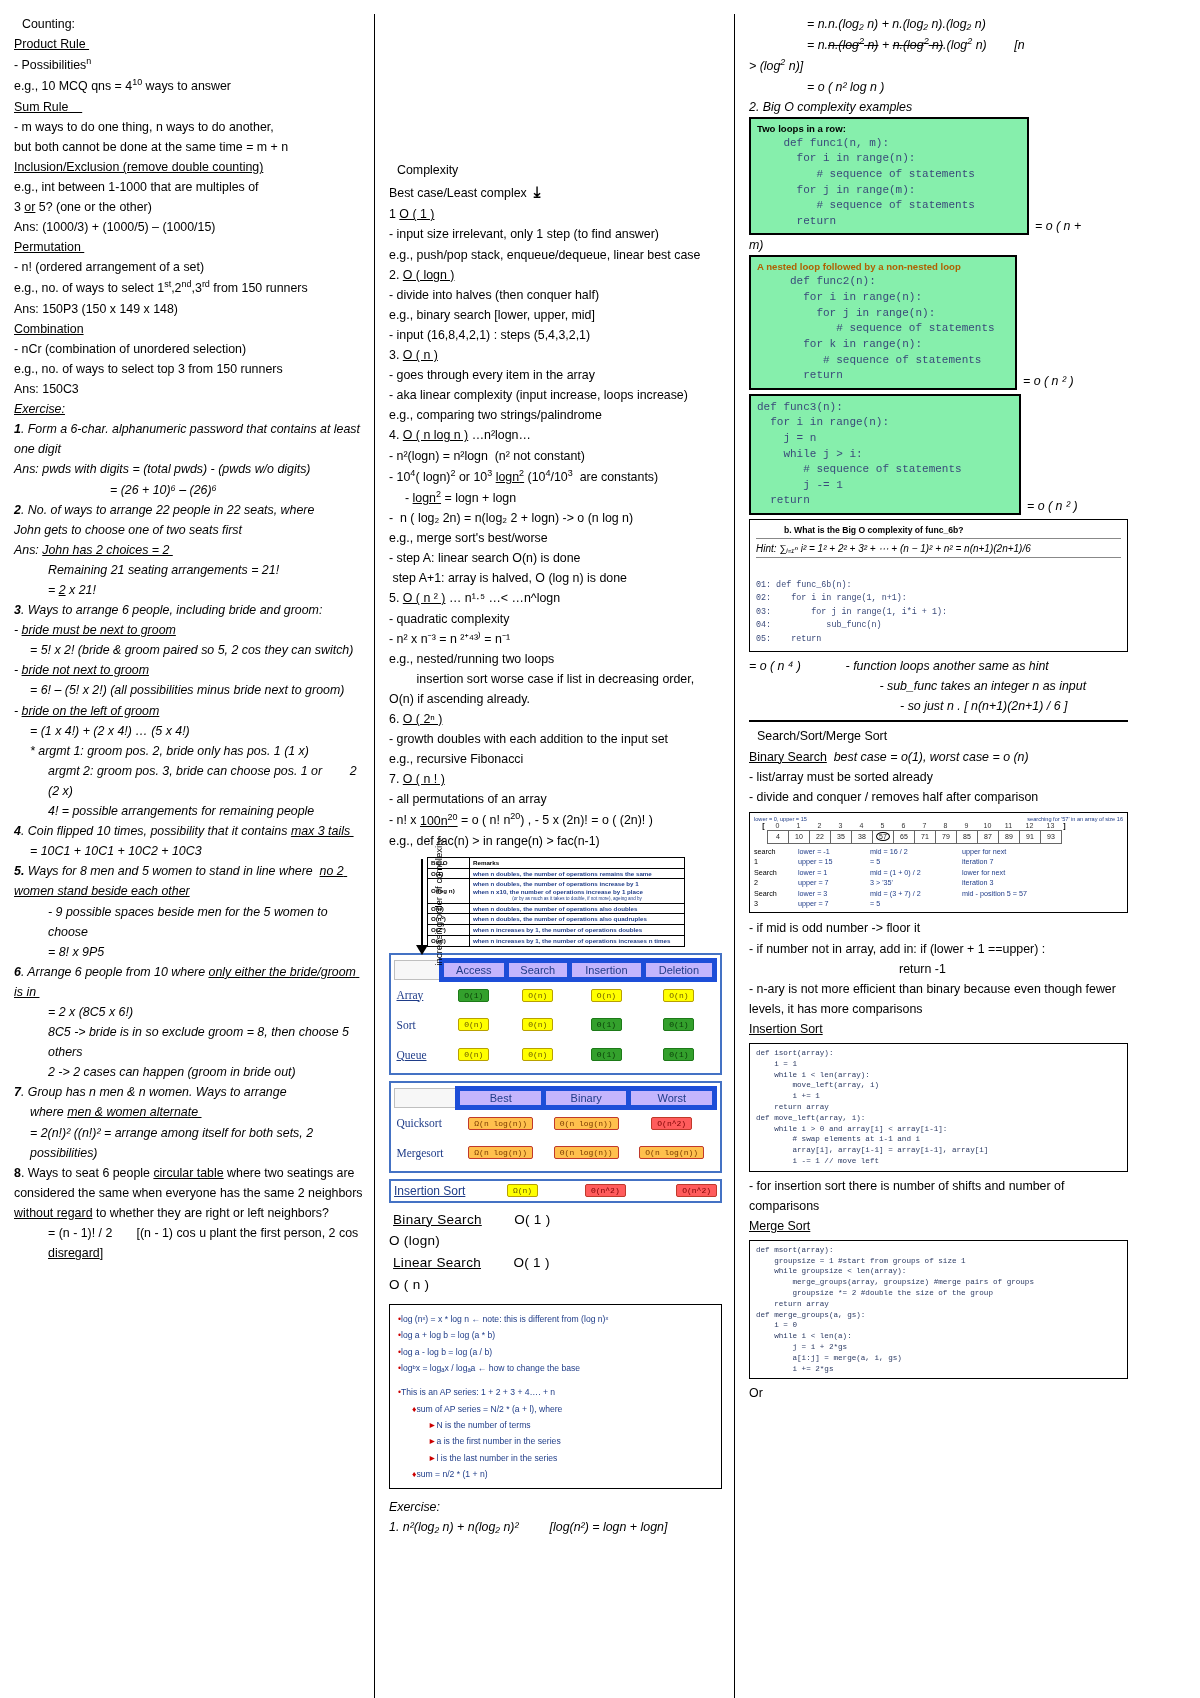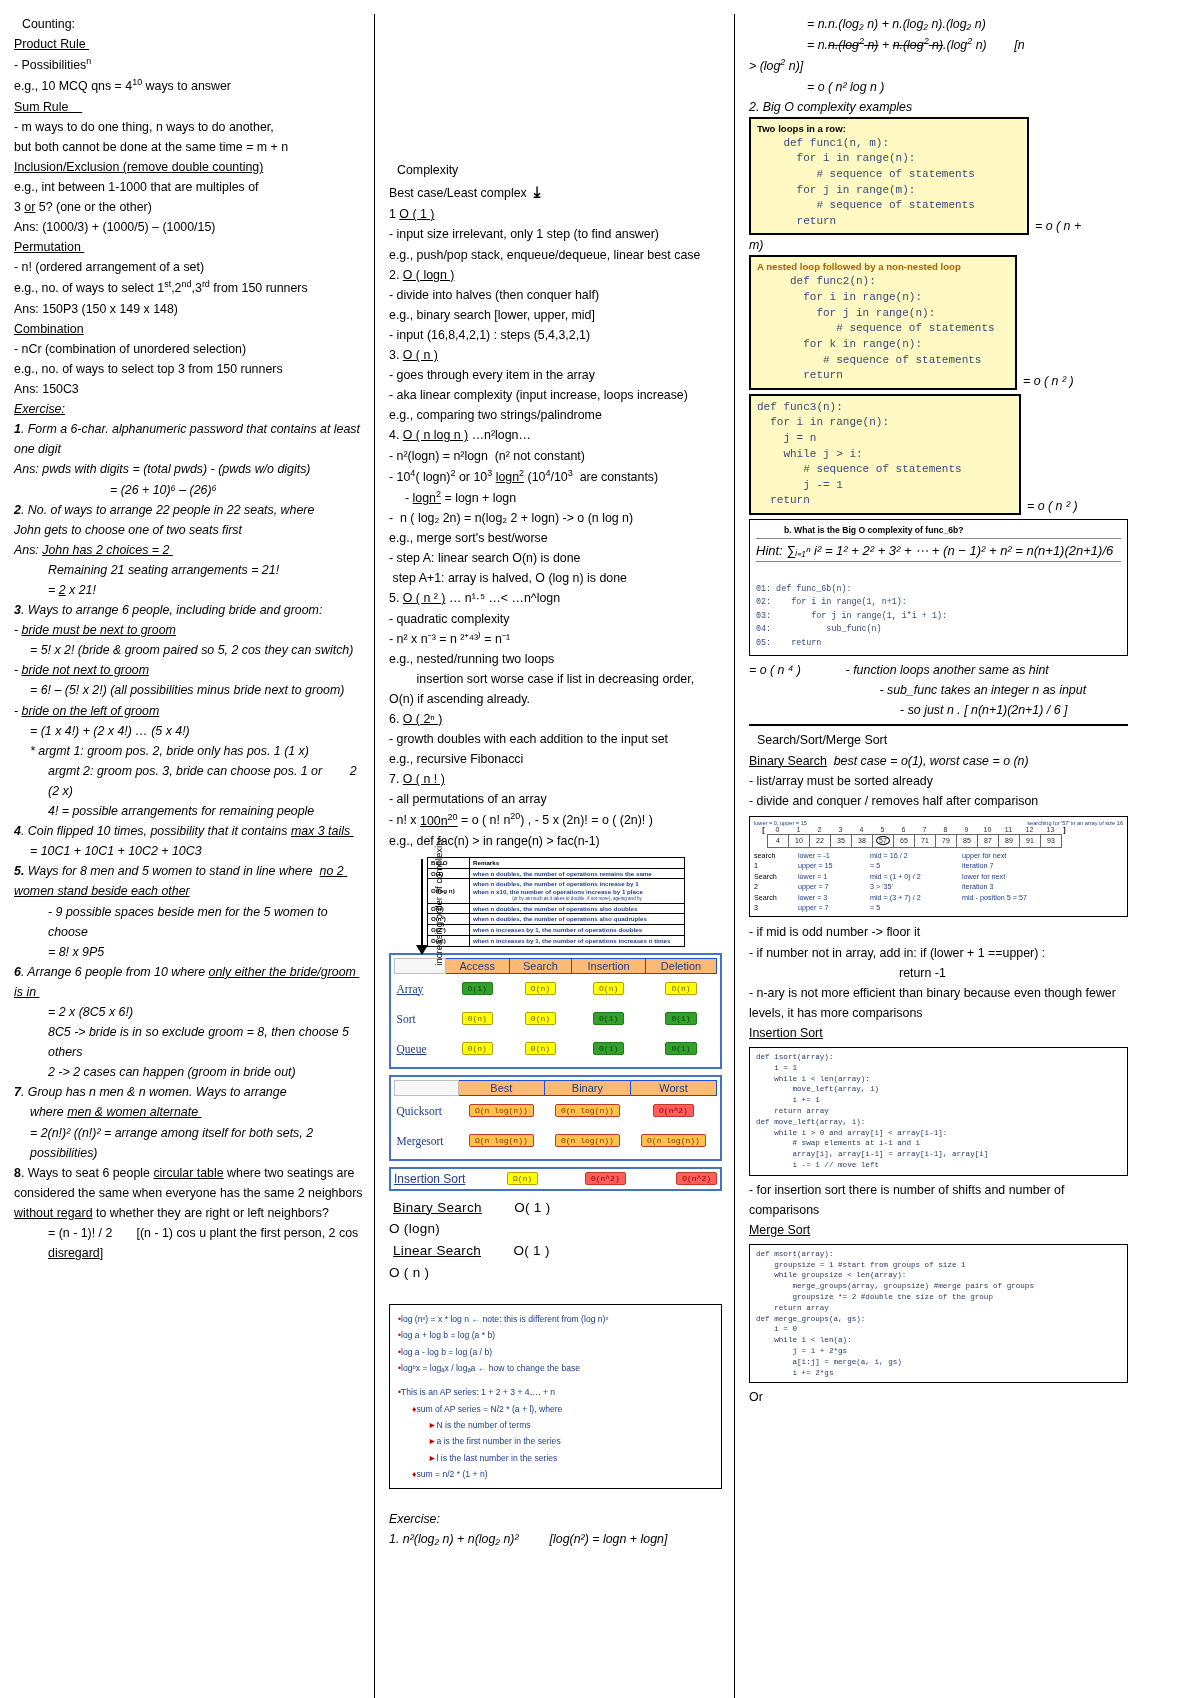--- a/index.html
+++ b/index.html
@@ -24,21 +24,21 @@
   .sml { font-size:9px; vertical-align:super; }
   .strike { text-decoration:line-through; }
   .ind1 { padding-left:16px; }
   .ind2 { padding-left:34px; }
   .ind3 { padding-left:58px; }
   .ind4 { padding-left:96px; }
   .ind5 { padding-left:150px; }
   .hr { border-top:2.5px solid #000; margin:4px 0 4px 0; }
 
   
-  .fig { border:2px solid #000; background:#fef9c3; padding:4px 6px; }
+  .fig { border:2px solid #000; background:#86efac; padding:4px 6px; }
   .code { font-family:"Liberation Mono", monospace; font-size:11px;
           line-height:1.42; color:#3a4a7a; white-space:pre; }
   .figtitle { font-size:9.6px; font-weight:bold; color:#b06000; margin-bottom:2px; }
   .figtitle.blk { color:#000; }
 
   .figrow { display:flex; align-items:flex-end; gap:6px; }
   .figrow .eq { font-style:italic; font-size:12.4px; white-space:nowrap; padding-bottom:2px; }
 
   
   .cxwrap { display:flex; align-items:stretch; margin:6px 0 4px 8px; }
@@ -59,21 +59,21 @@
   table.cx { border-collapse:collapse; border:1px solid #000; width:258px; }
   table.cx td { border:1px solid #000; font-size:6.2px; padding:1px 3px;
                 color:#1f3c88; font-weight:bold; line-height:1.25; vertical-align:middle; }
   table.cx td.k { width:42px; color:#000; }
   table.cx td.hd { color:#000; }
   table.cx td .fine { font-size:4.6px; font-weight:normal; display:block; text-align:center; }
 
   
   .bt { border:2px solid #4472c4; padding:3px; margin:6px 0; background:#fff; }
   table.ds { border-collapse:collapse; width:100%; font-size:10px; }
-  table.ds th { background:#fdba74; border:1px solid #1d4ed8; color:#1f3c88;
+  table.ds th { background:#c4b5fd; border:5px solid #1d4ed8; color:#1f3c88;
                 font-weight:normal; font-size:11px; padding:1px 3px; }
   table.ds th.blank { background:#f7f7f7; border:1px solid #bfbfbf; }
   table.ds td.rh { color:#1f3c88; font-size:11.5px; padding:9px 2px; text-align:left;font-family:Liberation Serif, serif; }
   table.ds td.rh.u { text-decoration:underline; }
   table.ds td.cell { text-align:center; padding:1px 2px; }
   .pill { display:inline-block; font-family:"Liberation Mono", monospace;
           font-size:8px; padding:1px 5px; border-radius:2px; border:1px solid #c00;
           color:#8b2b00; }
   .pill.g { background:#33a02c; border-color:#1d7a18; color:#0a3d08; }
   .pill.y { background:#ffff00; border-color:#b8a000; color:#6b5a00; }
@@ -81,21 +81,21 @@
   .pill.r { background:#ff5c5c; border-color:#c0392b; color:#7a0000; }
 
   .srow { display:flex; align-items:center; gap:4px; }
   .srow .nm { font-size:12px; color:#1f3c88; text-decoration:underline; width:118px; }
   .srow .sp1 { width:42px; }
   .srow .sp2 { width:46px; }
 
   .searchline { font-size:13.5px; letter-spacing:.3px; }
 
   
-  .logbox { border:1.5px solid #000; padding:6px 8px; margin:20px 0; }
+  .logbox { border:1.5px solid #000; padding:6px 8px; margin:8px 0; }
   .logbox div { font-size:8.6px; color:#1f3c88; line-height:1.9; }
   .logbox .l1::before { content:"\2022 "; color:#c00; }
   .logbox .l2 { padding-left:14px; }
   .logbox .l2::before { content:"\2666 "; color:#c00; }
   .logbox .l3 { padding-left:30px; }
   .logbox .l3::before { content:"\25BA "; color:#c00; }
 
   
   .bsfig { border:1.5px solid #000; padding:3px 4px; margin:5px 0; }
   .bsfig .hdr { font-size:5.6px; color:#1f3c88; display:flex; justify-content:space-between; }
@@ -111,21 +111,21 @@
   .bssteps .r { display:flex; }
   .bssteps .c1 { width:44px; color:#000; }
   .bssteps .c2 { width:72px; }
   .bssteps .c3 { width:92px; }
   .bssteps .c4 { flex:1; }
 
   
   .hintbox { border:1.5px solid #000; padding:5px 6px; margin:4px 0; }
   .hintbox .q { font-size:8.6px; font-weight:bold; padding-left:28px; }
   .hintbox .f { border-top:1px solid #888; border-bottom:1px solid #888;
-                margin:3px 0; padding:2px 0; font-size:13px; font-style:italic; }
+                margin:3px 0; padding:2px 0; font-size:10px; font-style:italic; }
   .hintbox .c { font-family:"Liberation Mono", monospace; font-size:8.4px;
                 color:#3a4a7a; line-height:1.6; white-space:pre; margin-top:21px; }
 
   .algbox { border:1.5px solid #000; padding:4px 6px; margin:4px 0; }
   .algbox pre { margin:0; font-family:"Liberation Mono", monospace; font-size:7.6px;
                 line-height:1.42; color:#2b3a63; white-space:pre; }
 </style>
 </head>
 <body>
 

